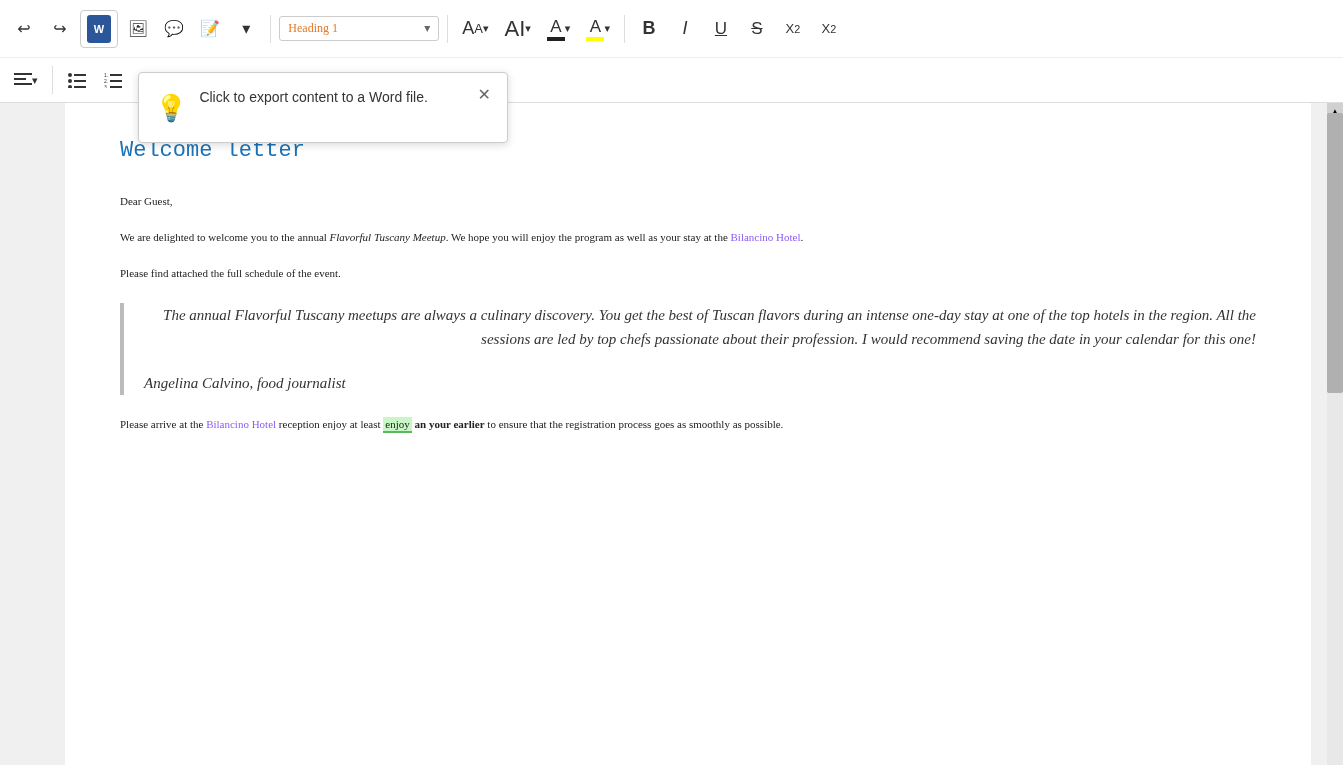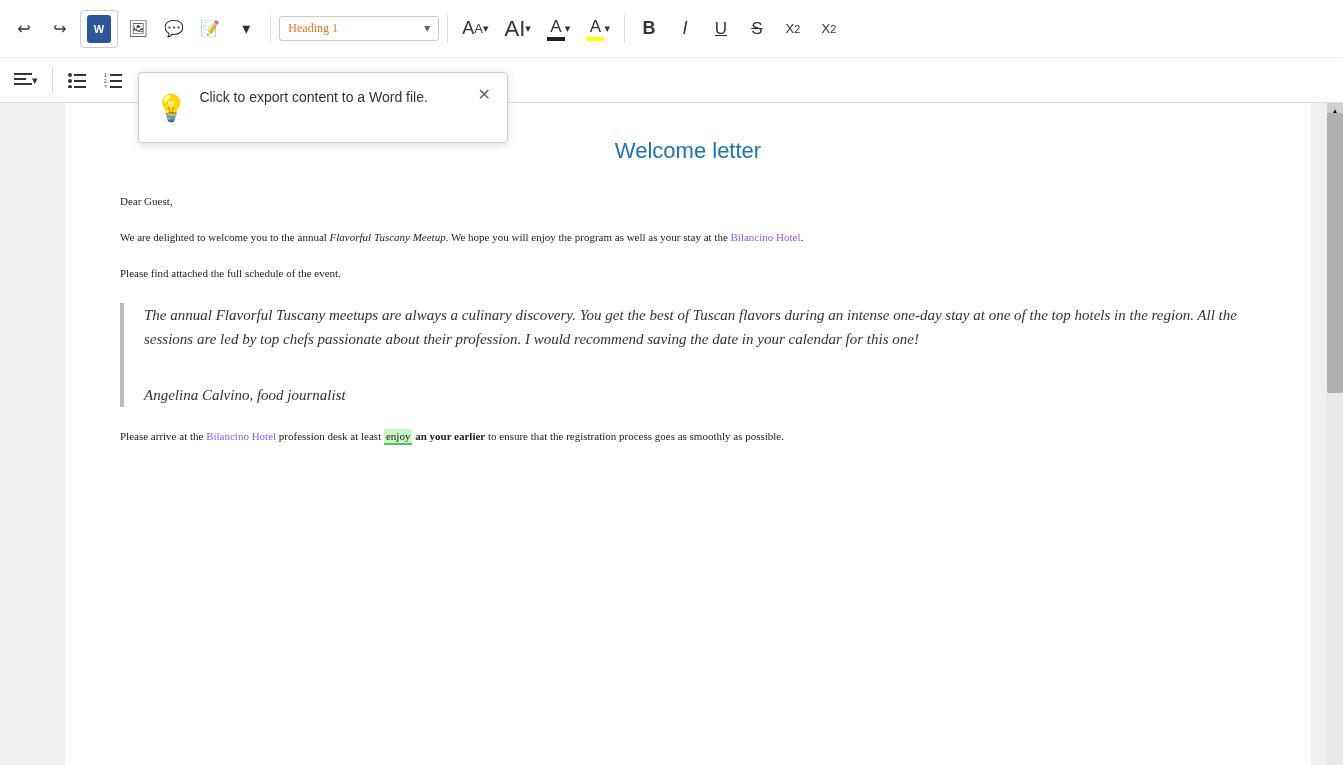--- a/index.html
+++ b/index.html
@@ -185,25 +185,24 @@
       background: #fff;
       padding: 30px 55px 30px 55px;
       overflow-y: auto;
       overflow-x: hidden;
       font-size: 15px;
       color: #222;
       line-height: 1.6;
     }
 
     .doc-title {
-      text-align: center;
       color: #1a73b8;
       font-size: 22px;
       font-weight: normal;
-      font-family: Liberation Sans, sans-serif;
+      font-family: Liberation Mono, monospace;
       margin-bottom: 24px;
     }
 
     .doc-para {
       margin-bottom: 18px;
       font-family: Georgia, serif;
       font-size: 11px;
       line-height: 1.65;
     }
 
@@ -372,26 +371,26 @@
       <span>Dear Guest,</span>
     </p>
 
     <p class="doc-para">
       <span>We are delighted to welcome you to the annual </span><em>Flavorful Tuscany Meetup</em><span>. We hope you will enjoy the program as well as your stay at the </span><a href="#" class="doc-link">Bilancino Hotel</a><span>.</span>
     </p>
 
     <p class="doc-para">Please find attached the full schedule of the event.</p>
 
     <blockquote class="blockquote">
-      <p style="margin-bottom:32px;">The annual Flavorful Tuscany meetups are always a culinary discovery. You get the best of Tuscan flavors during an intense one-day stay at one of the top hotels in the region. All the sessions are led by top chefs passionate about their profession. I would recommend saving the date in your calendar for this one!</p>
+      <p style="margin-bottom:20px;text-align:right;">The annual Flavorful Tuscany meetups are always a culinary discovery. You get the best of Tuscan flavors during an intense one-day stay at one of the top hotels in the region. All the sessions are led by top chefs passionate about their profession. I would recommend saving the date in your calendar for this one!</p>
       <p>Angelina Calvino, food journalist</p>
     </blockquote>
 
     <p class="doc-para">
-      <span>Please arrive at the </span><a href="#" class="doc-link">Bilancino Hotel</a><span> profession desk at least </span><span class="highlight-green">enjoy</span><strong> an your earlier</strong><span> to ensure that the registration process goes as smoothly as possible.</span>
+      <span>Please arrive at the </span><a href="#" class="doc-link">Bilancino Hotel</a><span> reception enjoy at least </span><span class="highlight-green">enjoy</span><strong> an your earlier</strong><span> to ensure that the registration process goes as smoothly as possible.</span>
     </p>
   </div>
 
   <div class="right-margin">
     <div class="scrollbar">
       <div class="scrollbar-arrow-up">▲</div>
       <div class="scrollbar-thumb"></div>
     </div>
   </div>
 </div>

